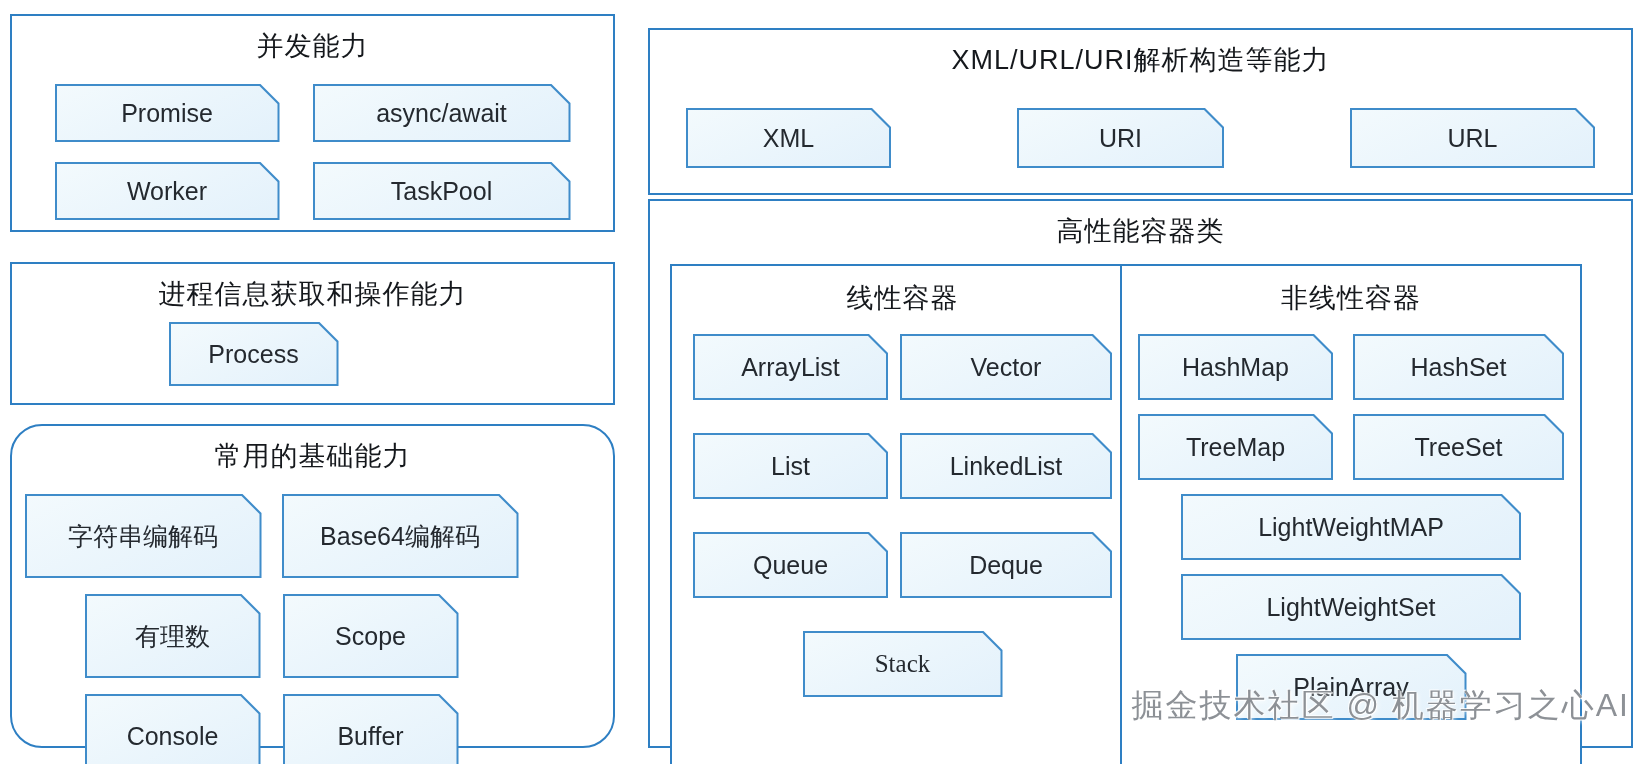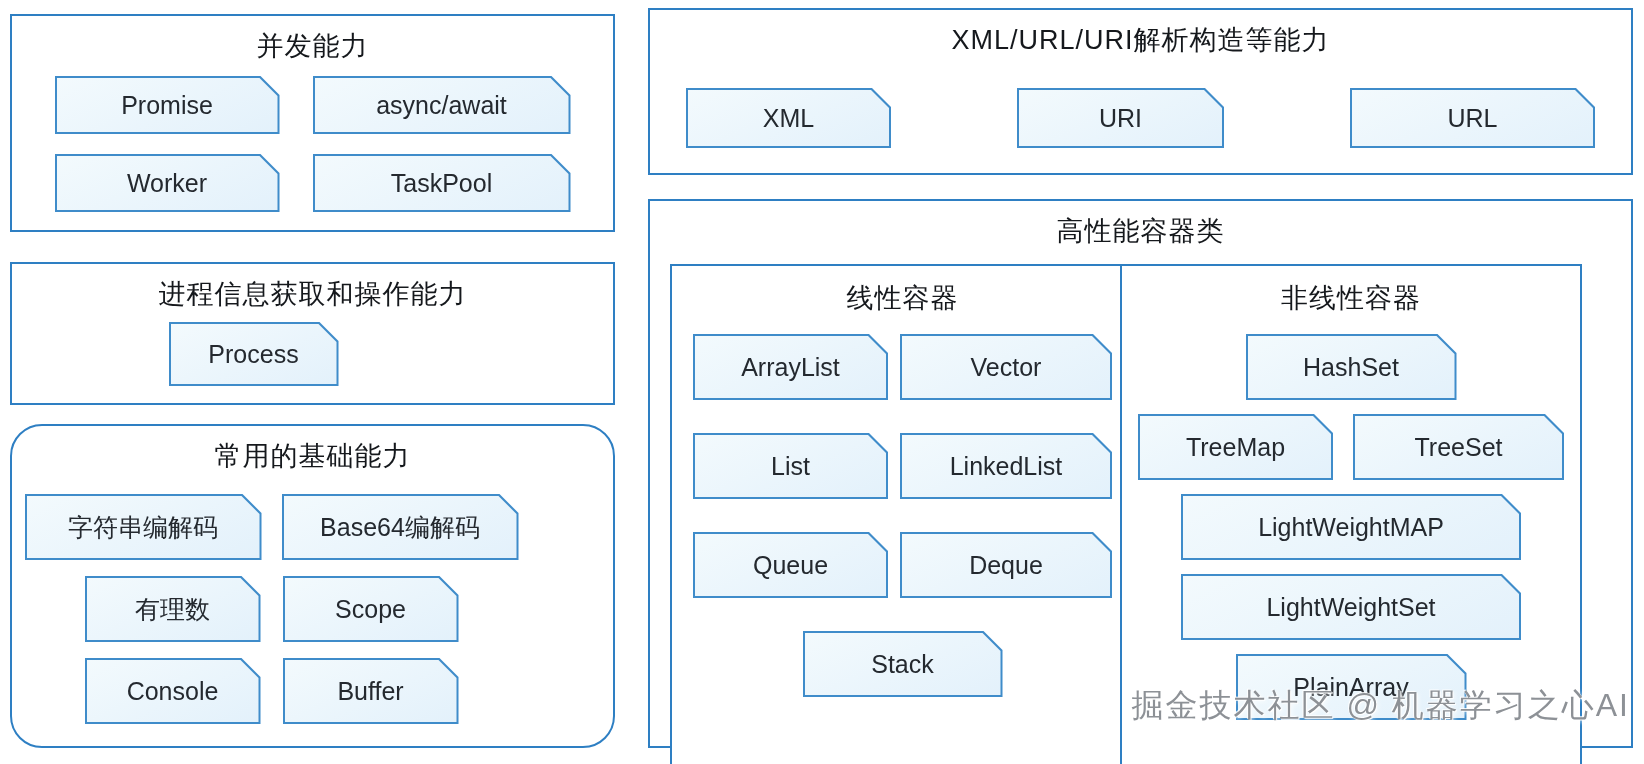--- a/index.html
+++ b/index.html
@@ -54,42 +54,42 @@
   .chip-label{
     position:relative;z-index:1;
     font-size:25px;color:var(--chip-text);
     white-space:nowrap;
   }
   .row{display:flex;justify-content:center;align-items:center;}
 
   
   #box-concurrency{left:10px;top:14px;width:605px;height:218px;}
   #box-concurrency .grid{
-    margin-top:12px;
+    margin-top:20px;
     display:grid;grid-template-columns:225px 258px;
     gap:20px 33px;justify-content:center;
   }
   #box-concurrency .chip{height:58px;}
 
   
   #box-process{left:10px;top:262px;width:605px;height:143px;}
   #box-process .row{margin-top:10px;transform:translateX(-59px);}
   #box-process .chip{width:170px;height:64px;}
 
   
   #box-basic{left:10px;top:424px;width:605px;height:324px;border-radius:32px;}
   #box-basic .rows{margin-top:20px;display:flex;flex-direction:column;gap:16px;}
   #box-basic .row{gap:22px;transform:translateX(-41px);}
-  #box-basic .chip{height:66px;}
+  #box-basic .chip{height:84px;}
   #box-basic .row-wide .chip{width:237px;}
   #box-basic .row-narrow .chip{width:176px;}
   #box-basic .row-wide{gap:20px;}
 
   
-  #box-xml{left:648px;top:8px;width:985px;height:167px;}
+  #box-xml{left:648px;top:28px;width:985px;height:167px;}
   #box-xml .row{margin-top:30px;gap:126px;}
   #box-xml .chip{height:60px;}
   #box-xml .chip.w-xml{width:205px;}
   #box-xml .chip.w-uri{width:207px;}
   #box-xml .chip.w-url{width:245px;}
 
   
   #box-containers{left:648px;top:199px;width:985px;height:549px;}
   #box-containers > .box-title{}
   .sub{
@@ -99,21 +99,21 @@
   }
   #sub-linear{left:20px;width:465px;}
   #sub-nonlinear{left:470px;width:462px;}
   .sub .box-title{padding-top:14px;}
 
   #sub-linear .rows{margin-top:18px;display:flex;flex-direction:column;gap:33px;}
   #sub-linear .row{gap:12px;}
   #sub-linear .chip{height:66px;}
   #sub-linear .chip.col-a{width:195px;}
   #sub-linear .chip.col-b{width:212px;}
-  #sub-linear .chip.w-stack{width:200px;}
+  #sub-linear .chip.w-stack{width:200px;font-family:Liberation Serif, serif;}
 
   #sub-nonlinear .rows{margin-top:18px;display:flex;flex-direction:column;gap:14px;}
   #sub-nonlinear .row{gap:20px;}
   #sub-nonlinear .chip{height:66px;}
   #sub-nonlinear .chip.col-a{width:195px;}
   #sub-nonlinear .chip.col-b{width:211px;}
   #sub-nonlinear .chip.w-lw{width:340px;}
   #sub-nonlinear .chip.w-plain{width:231px;}
 
   .watermark{
@@ -241,20 +241,23 @@
               <span class="chip-label">Stack</span>
             </div>
         </div>
       </div>
     </div>
 
     <div class="sub" id="sub-nonlinear">
       <h3 class="box-title">非线性容器</h3>
       <div class="rows">
         <div class="row">
+          <div class="chip col-a">
+              <span class="chip-label">HashMap</span>
+            </div>
           <div class="chip col-b">
               <span class="chip-label">HashSet</span>
             </div>
         </div>
         <div class="row">
           <div class="chip col-a">
               <span class="chip-label">TreeMap</span>
             </div>
           <div class="chip col-b">
               <span class="chip-label">TreeSet</span>

